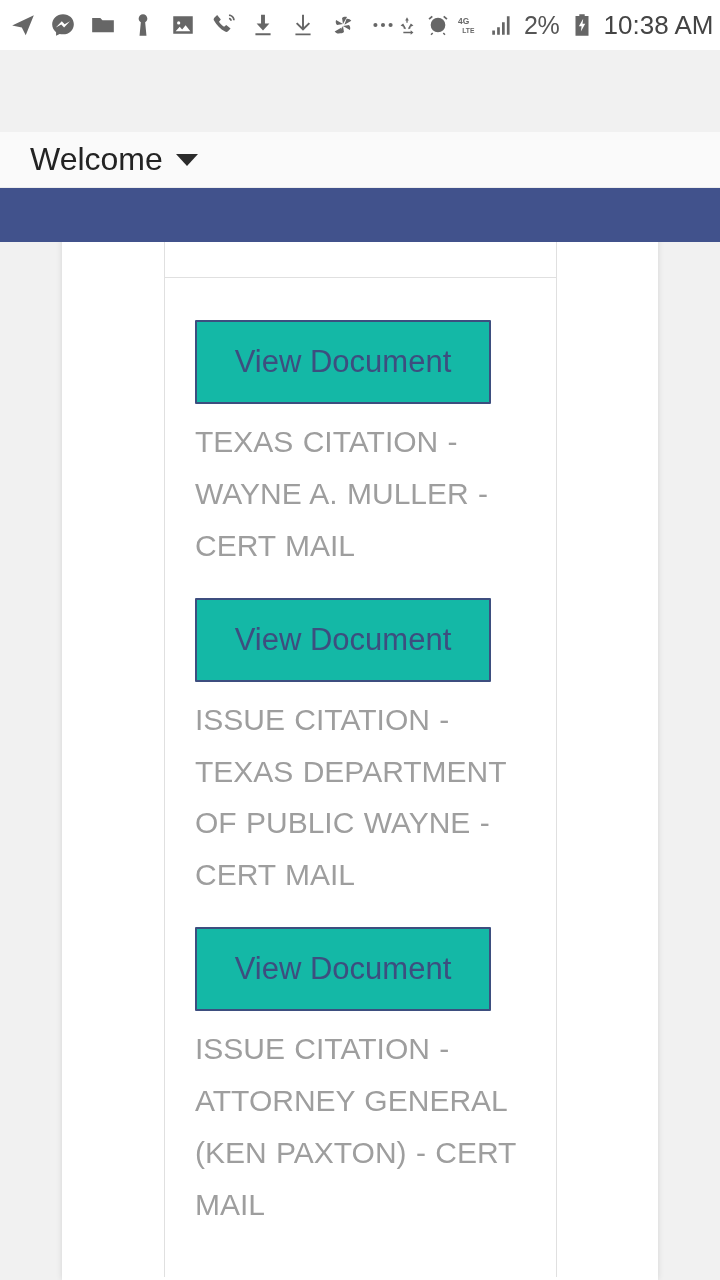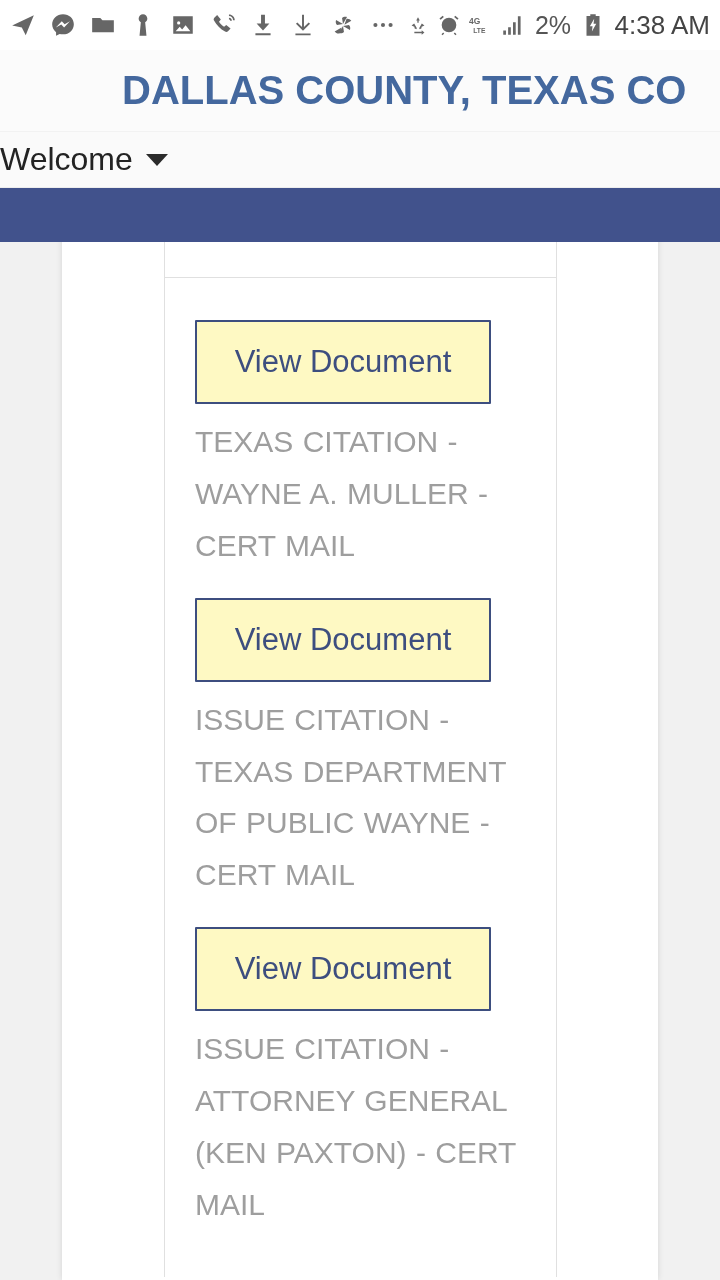--- a/index.html
+++ b/index.html
@@ -38,21 +38,21 @@
     padding-left:122px;
     font-family:"Liberation Sans", sans-serif;
   }
   .welcome-bar{
     position:absolute; top:132px; left:0; width:720px; height:56px;
     background:#fafafa; display:flex; align-items:center;
     border-bottom:1px solid #ededed;
   }
   .welcome-link{
     display:flex; align-items:center; gap:13px;
-    font-size:32px; color:#232323;
+    padding-left:30px; font-size:32px; color:#232323;
     font-family:"Liberation Sans", sans-serif;
   }
   .caret-dark{
     width:0;height:0;border-left:11px solid transparent;border-right:11px solid transparent;
     border-top:12px solid #2b2b2b; display:block;
   }
 
   
   .navbar{
     position:absolute; top:188px; left:0; width:720px; height:54px;
@@ -95,21 +95,21 @@
   .heading-wrap{ margin-bottom:38px; }
   .caret-gray{
     display:inline-block; vertical-align:middle; margin-left:12px;
     width:0;height:0;border-left:11px solid transparent;border-right:11px solid transparent;
     border-top:13px solid #9b9b9b;
   }
 
   .doc-block{ margin-bottom:26px; }
   .view-doc-btn{
     display:block; width:296px; height:84px;
-    border:2px solid #3d4e7f; background:#fef9c3;
+    border:2px solid #3d4e7f; background:#14b8a6;
     color:#3d4e7f; font-size:31px;
     font-family:"Liberation Sans", sans-serif;
     line-height:80px; text-align:center;
     margin-bottom:12px; cursor:pointer;
     border-radius:1px;
   }
   .doc-desc{
     font-size:30px; color:#9e9e9e; line-height:1.73;
     font-family:"Liberation Sans", sans-serif;
     word-spacing:1px;
@@ -183,27 +183,24 @@
       <svg class="sicon" viewBox="0 0 24 24">
           <path d="M3 17h2.5v4H3v-4zm4.5-3H10v7H7.5v-7zM12 9.5h2.5V21H12V9.5zM16.5 4H19v17h-2.5V4z"></path>
         </svg>
 
       <span class="sb-text">2%</span>
 
       <svg class="sicon" viewBox="0 0 24 24">
           <path d="M9.5 2h5v1.6H18V22H6V3.6h3.5V2zm3.6 4.2-4 7h2.5l-.6 4.8 4-7.1h-2.5l.6-4.7z"></path>
         </svg>
 
-      <span class="sb-time">4:38 AM</span>
+      <span class="sb-time">10:38 AM</span>
     </div>
   </div>
 
-  <div class="site-header">
-    <div class="site-title">DALLAS COUNTY, TEXAS CO</div>
-  </div>
 
   <div class="welcome-bar">
     <div class="welcome-link">
       <span>Welcome</span>
       <span class="caret-dark"></span>
     </div>
   </div>
 
   <div class="page-body">
     <div class="content-panel">

